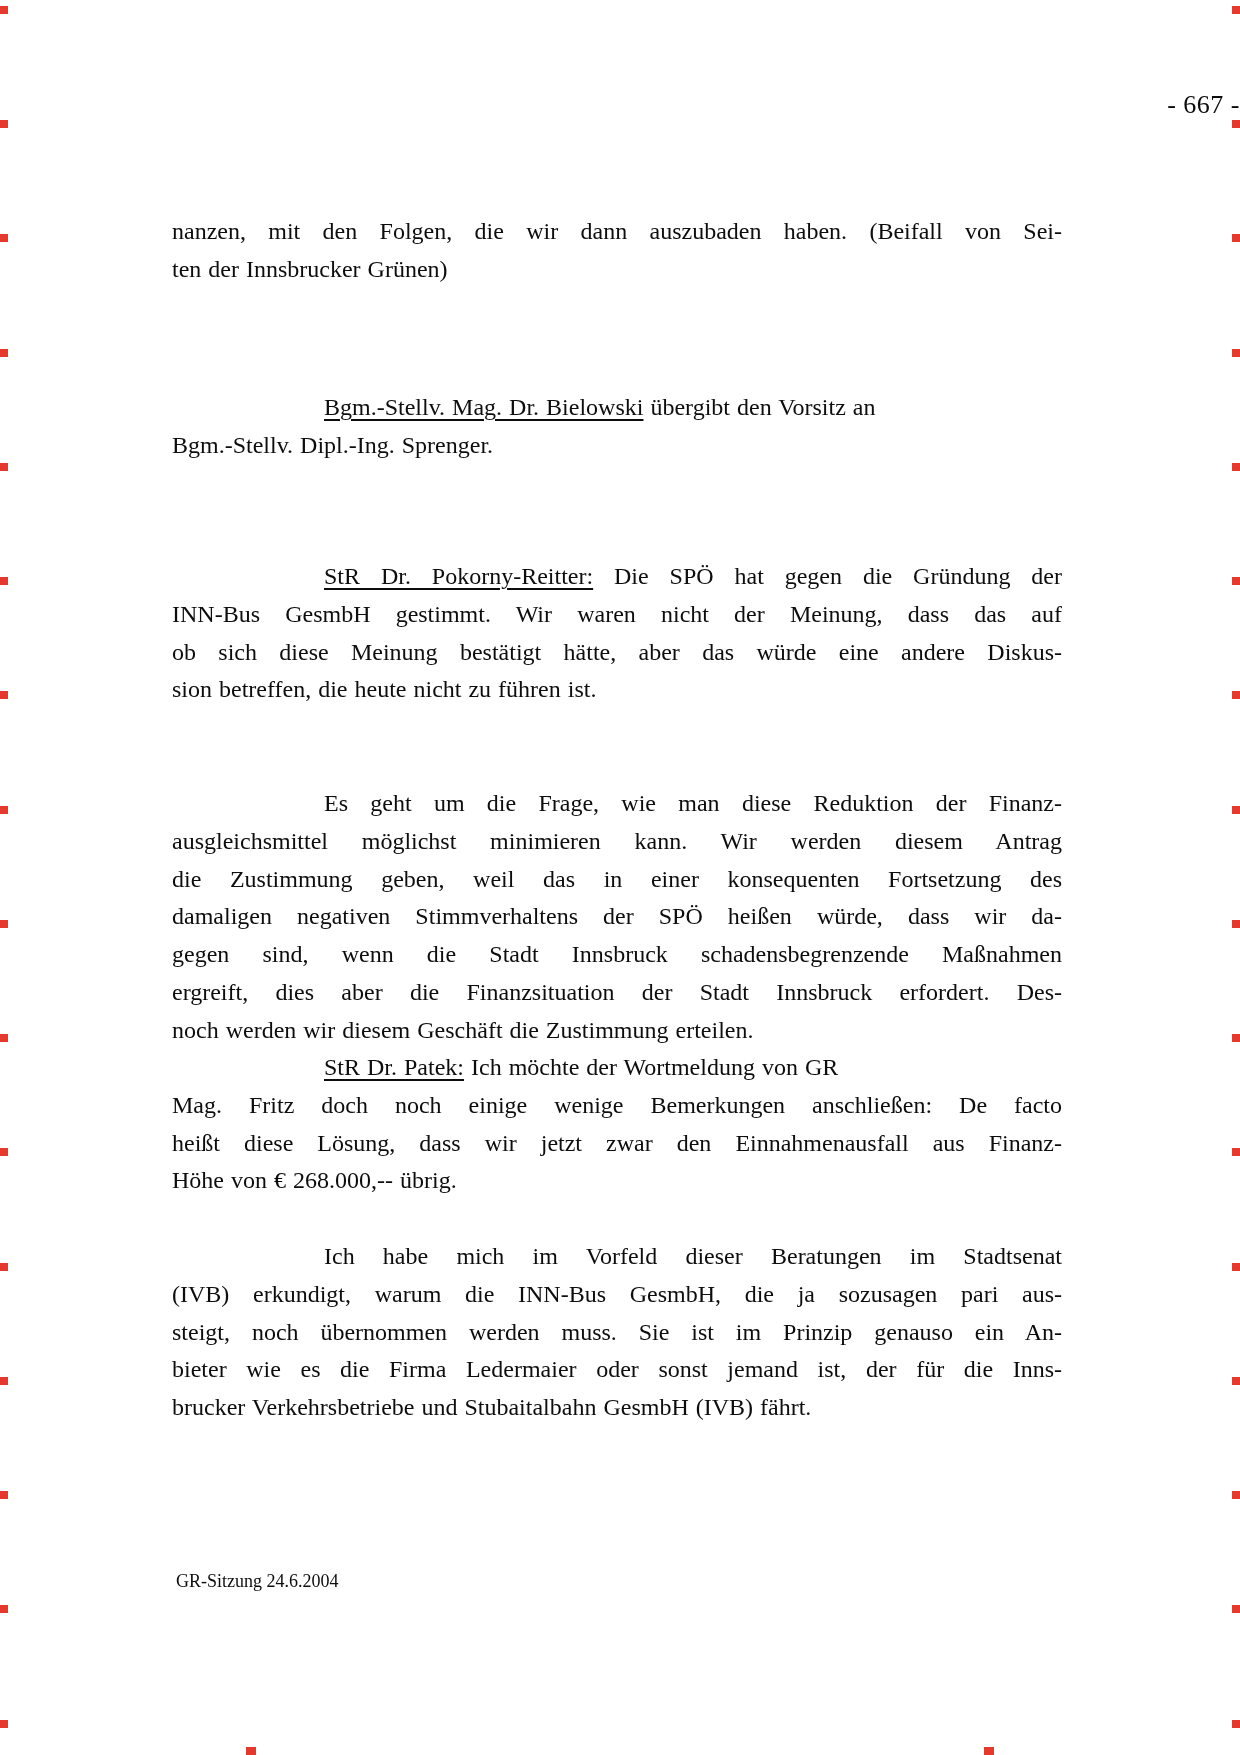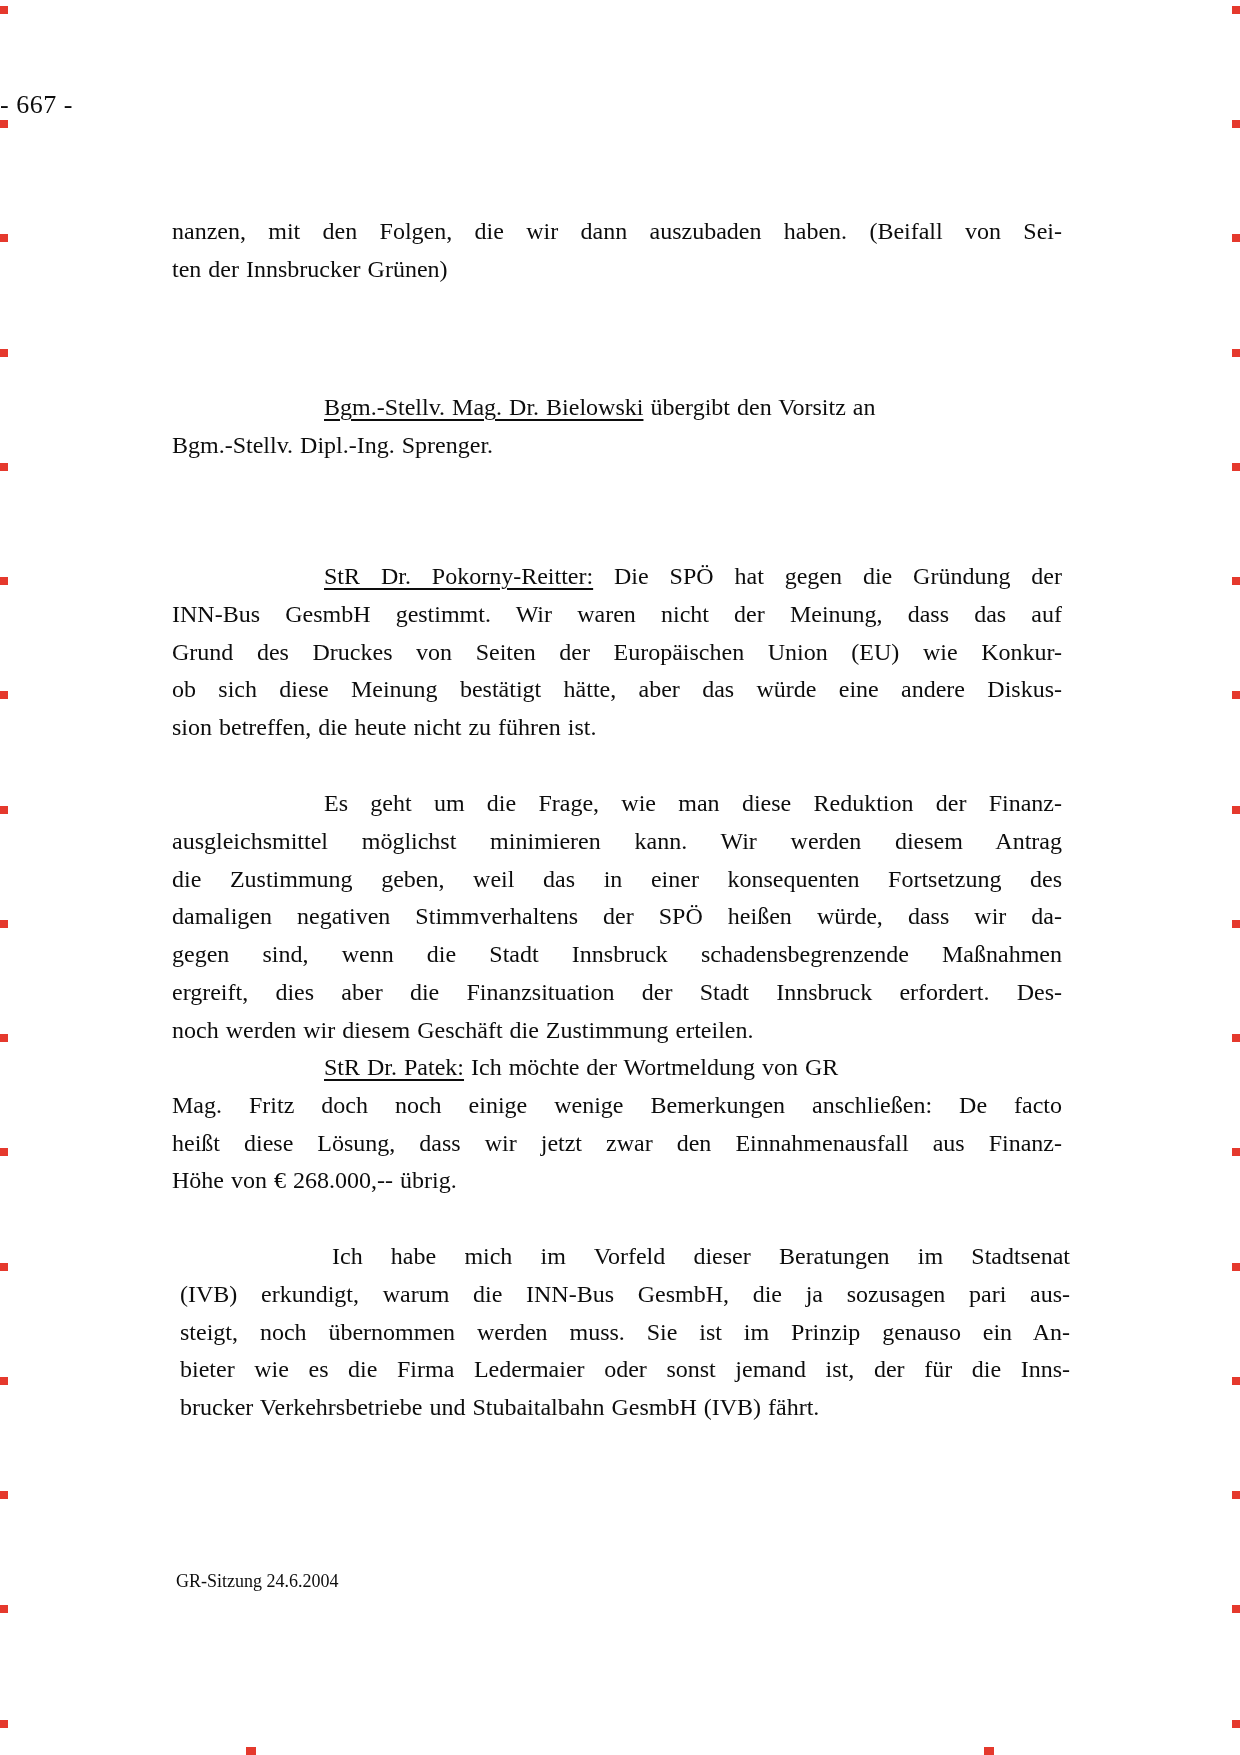--- a/index.html
+++ b/index.html
@@ -7,21 +7,21 @@
     width: 1240px; height: 1755px;
     background: #ffffff;
     font-family: "Liberation Serif", "DejaVu Serif", serif;
     color: #0d0d0d;
     position: relative;
     overflow: hidden;
   }
   .page { position: absolute; inset: 0; }
   .page-number {
     position: absolute; top: 90px; left: 0; width: 1240px;
-    text-align: left; font-size: 26px; line-height: 30px;
+    text-align: right; font-size: 26px; line-height: 30px;
     letter-spacing: 0.5px;
   }
   .para { position: absolute; left: 172px; width: 890px; }
   .line {
     font-size: 24px; line-height: 37.8px; height: 37.8px;
     text-align: left; white-space: normal;
     word-spacing: 1px;
   }
   .line.j { text-align: justify; text-align-last: justify; }
   .line.indent { padding-left: 152px; }
@@ -84,40 +84,39 @@
         <div class="line j"><span>nanzen, mit den Folgen, die wir dann auszubaden haben. (Beifall von Sei-</span></div>
         <div class="line"><span>ten der Innsbrucker Grünen)</span></div>
       </div>
       <div class="para" style="top: 389px;">
         <div class="line indent"><span class="u">Bgm.-Stellv. Mag. Dr. Bielowski</span><span> übergibt den Vorsitz an</span></div>
         <div class="line"><span>Bgm.-Stellv. Dipl.-Ing. Sprenger.</span></div>
       </div>
       <div class="para" style="top: 558px;">
         <div class="line j indent"><span class="u">StR Dr. Pokorny-Reitter:</span><span> Die SPÖ hat gegen die Gründung der</span></div>
         <div class="line j"><span>INN-Bus GesmbH gestimmt. Wir waren nicht der Meinung, dass das auf</span></div>
-        <div class="line j"><span>Grund des Druckes von Seiten der Europäischen Union (EU) wie Konkur-</span></div>
         <div class="line j"><span>ob sich diese Meinung bestätigt hätte, aber das würde eine andere Diskus-</span></div>
         <div class="line"><span>sion betreffen, die heute nicht zu führen ist.</span></div>
       </div>
       <div class="para" style="top: 785px;">
         <div class="line j indent"><span>Es geht um die Frage, wie man diese Reduktion der Finanz-</span></div>
         <div class="line j"><span>ausgleichsmittel möglichst minimieren kann. Wir werden diesem Antrag</span></div>
         <div class="line j"><span>die Zustimmung geben, weil das in einer konsequenten Fortsetzung des</span></div>
         <div class="line j"><span>damaligen negativen Stimmverhaltens der SPÖ heißen würde, dass wir da-</span></div>
         <div class="line j"><span>gegen sind, wenn die Stadt Innsbruck schadensbegrenzende Maßnahmen</span></div>
         <div class="line j"><span>ergreift, dies aber die Finanzsituation der Stadt Innsbruck erfordert. Des-</span></div>
         <div class="line"><span>noch werden wir diesem Geschäft die Zustimmung erteilen.</span></div>
       </div>
       <div class="para" style="top: 1049px;">
         <div class="line indent"><span class="u">StR Dr. Patek:</span><span> Ich möchte der Wortmeldung von GR</span></div>
         <div class="line j"><span>Mag. Fritz doch noch einige wenige Bemerkungen anschließen: De facto</span></div>
         <div class="line j"><span>heißt diese Lösung, dass wir jetzt zwar den Einnahmenausfall aus Finanz-</span></div>
         <div class="line"><span>Höhe von € 268.000,-- übrig.</span></div>
       </div>
-      <div class="para" style="top: 1238px; margin-left: 8px;">
+      <div class="para" style="top: 1238px;">
         <div class="line j indent"><span>Ich habe mich im Vorfeld dieser Beratungen im Stadtsenat</span></div>
         <div class="line j"><span>(IVB) erkundigt, warum die INN-Bus GesmbH, die ja sozusagen pari aus-</span></div>
         <div class="line j"><span>steigt, noch übernommen werden muss. Sie ist im Prinzip genauso ein An-</span></div>
         <div class="line j"><span>bieter wie es die Firma Ledermaier oder sonst jemand ist, der für die Inns-</span></div>
         <div class="line"><span>brucker Verkehrsbetriebe und Stubaitalbahn GesmbH (IVB) fährt.</span></div>
       </div>
     </div>
   <div class="footer">GR-Sitzung 24.6.2004</div>
 </div>
 

